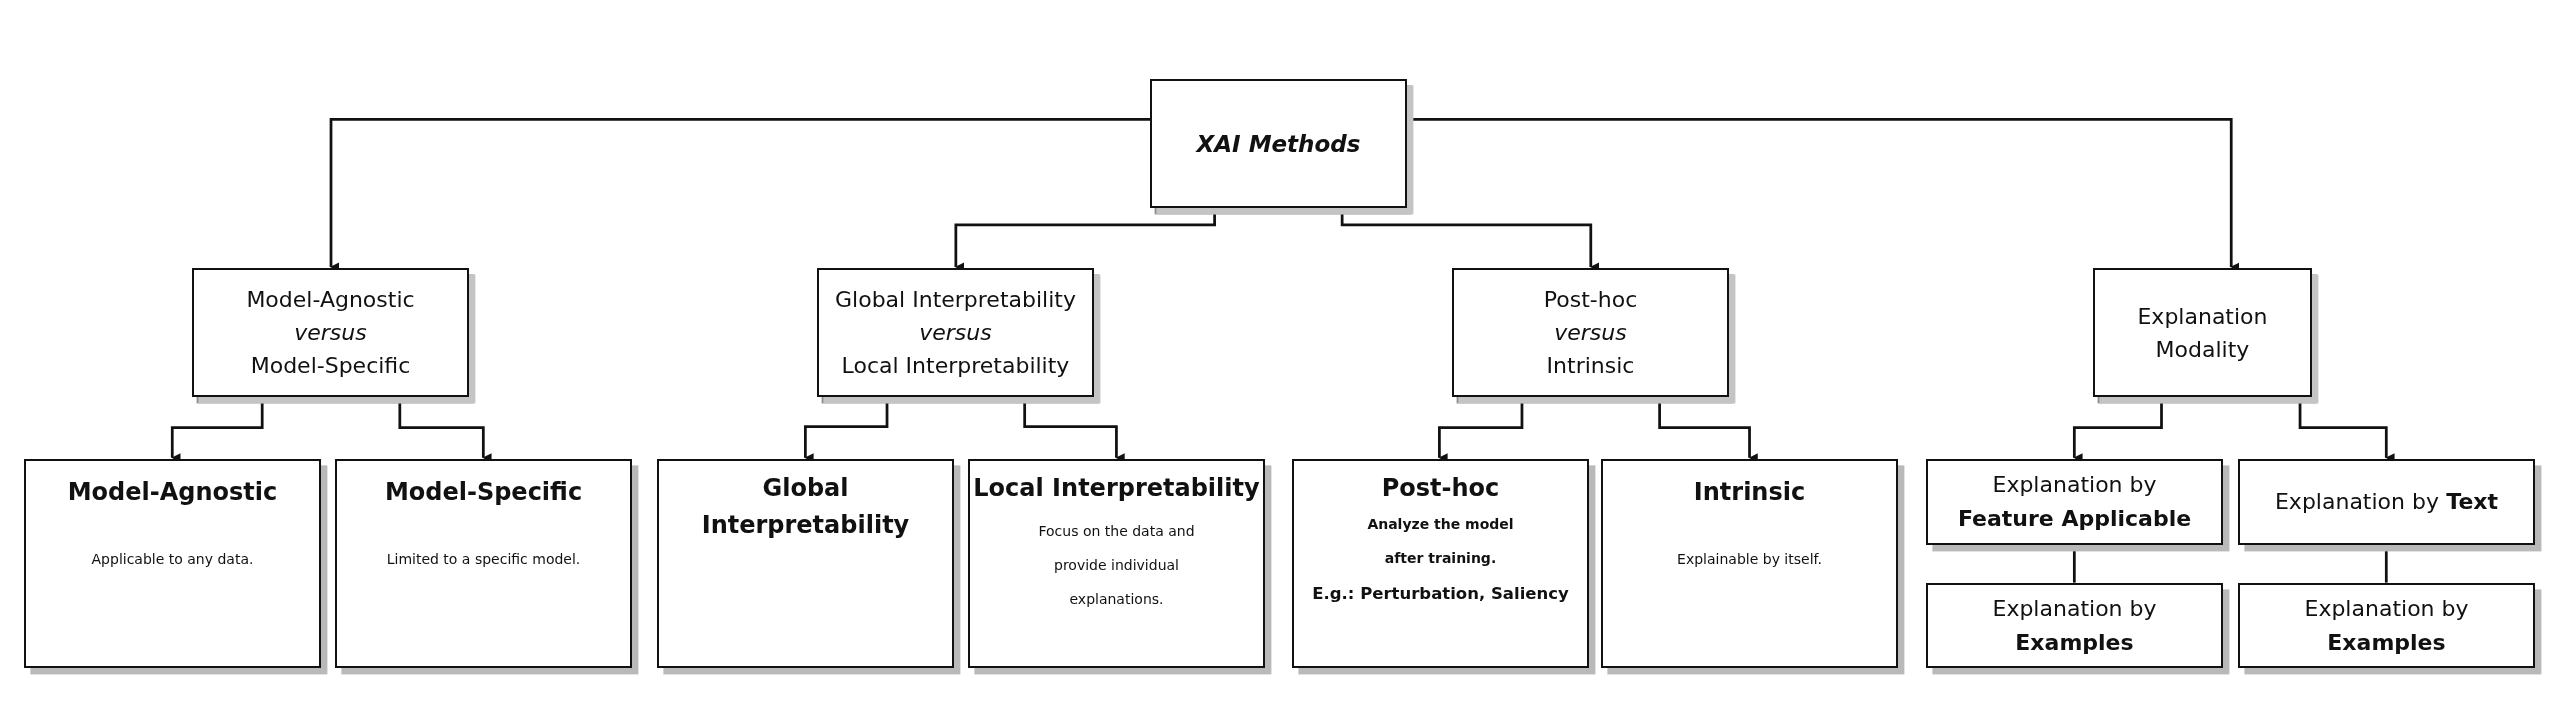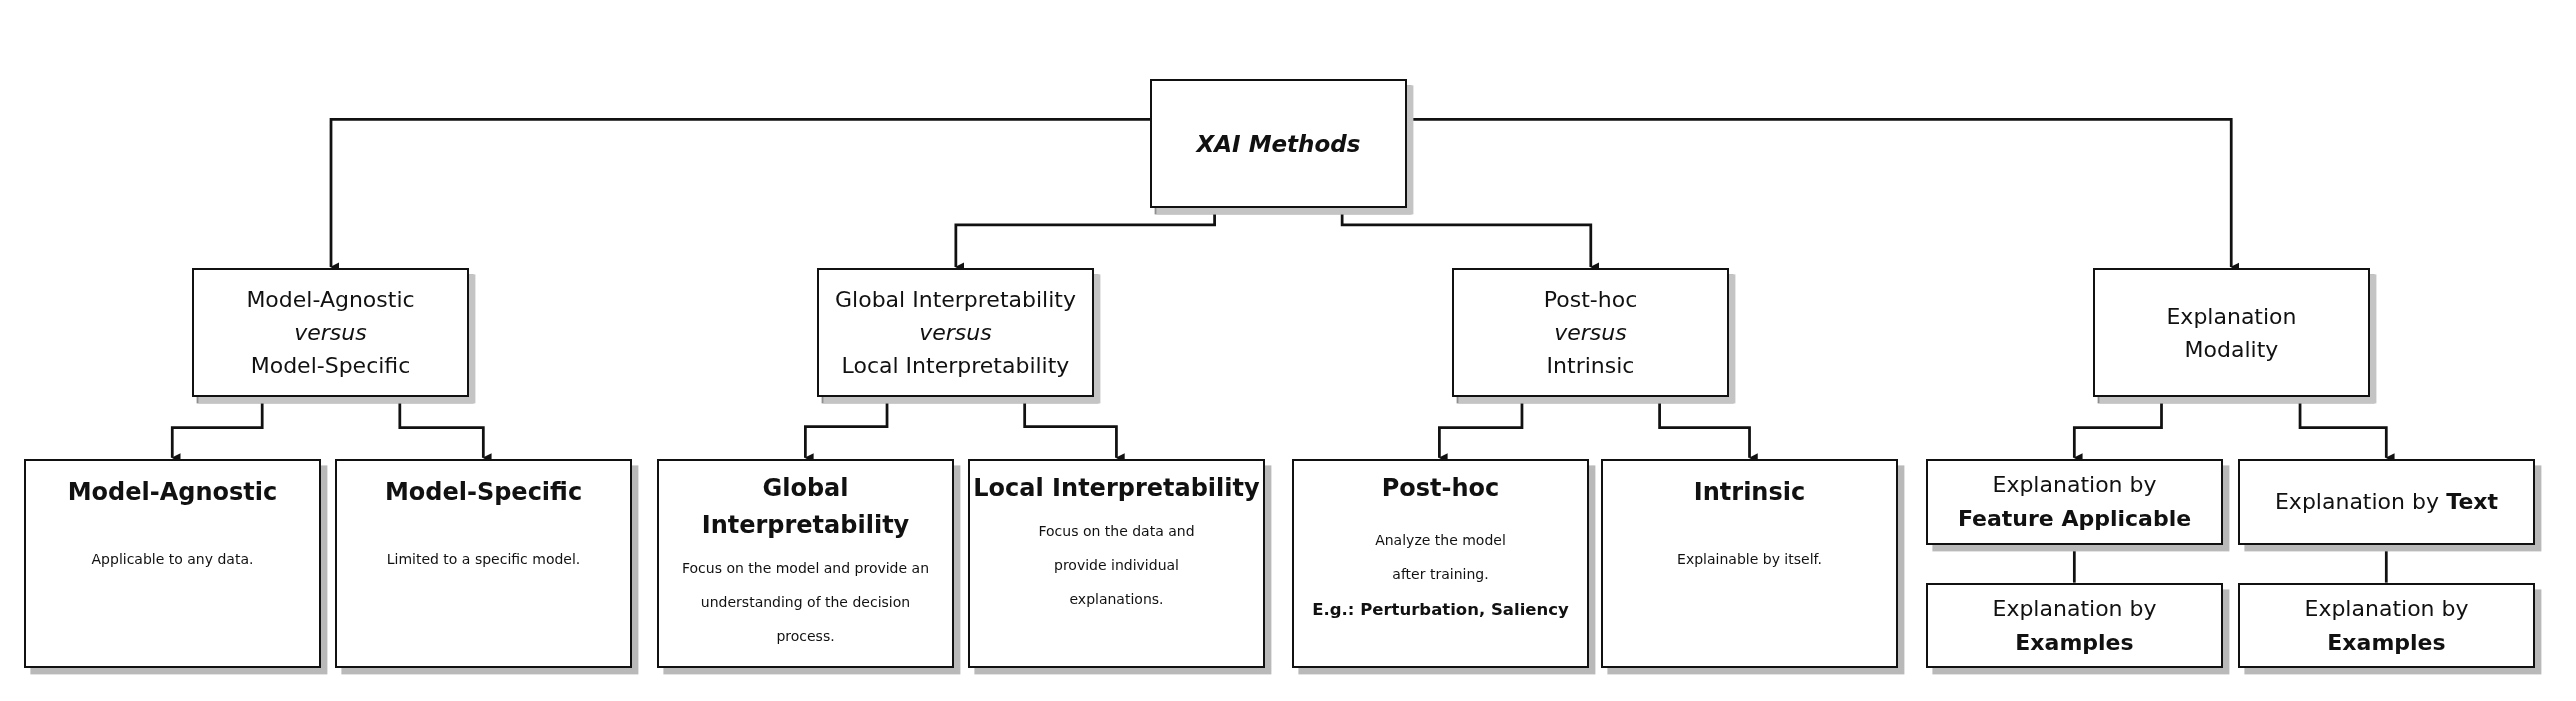--- a/index.html
+++ b/index.html
@@ -72,48 +72,47 @@
   <div class="line it">versus</div>
   <div class="line">Local Interpretability</div>
 </div>
 
 <div class="box l1" style="left:1452px; top:268px; width:277px; height:129px;">
   <div class="line">Post-hoc</div>
   <div class="line it">versus</div>
   <div class="line">Intrinsic</div>
 </div>
 
-<div class="box l1" style="left:2093px; top:268px; width:277px; height:129px;">
+<div class="box l1" style="left:2093px; top:268px; width:219px; height:129px;">
   <div class="line">Explanation</div>
   <div class="line">Modality</div>
 </div>
 
 <div class="box leaf" style="left:24px; top:459px; width:297px; height:209px;">
   <div class="title">Model-Agnostic</div>
   <div class="desc gap" style="width:220px;">Applicable to any data.</div>
 </div>
 
 <div class="box leaf" style="left:335px; top:459px; width:297px; height:209px;">
   <div class="title">Model-Specific</div>
   <div class="desc gap" style="width:202px;">Limited to a specific model.</div>
 </div>
 
 <div class="box leaf" style="left:657px; top:459px; width:297px; height:209px; padding-top:9.2px;">
   <div class="title">Global Interpretability</div>
-  <div class="desc" style="width:257px;">Focus on the model and provide an understanding of the decision process.</div>
 </div>
 
 <div class="box leaf" style="left:968px; top:459px; width:297px; height:209px; padding-top:9.2px;">
   <div class="title">Local Interpretability</div>
   <div class="desc" style="width:184px;">Focus on the data and provide individual explanations.</div>
 </div>
 
 <div class="box leaf" style="left:1292px; top:459px; width:297px; height:209px; padding-top:9.2px;">
   <div class="title">Post-hoc</div>
-  <div class="desc" style="width:156px; margin-top:16px;">Analyze the model after training.</div>
+  <div class="desc" style="width:156px; margin-top:0;font-weight:bold;">Analyze the model after training.</div>
   <div class="example">E.g.: Perturbation, Saliency</div>
 </div>
 
 <div class="box leaf" style="left:1601px; top:459px; width:297px; height:209px;">
   <div class="title">Intrinsic</div>
   <div class="desc gap" style="width:184px;">Explainable by itself.</div>
 </div>
 
 <div class="box small" style="left:1926px; top:459px; width:297px; height:86px;">
   <div>Explanation by</div>

